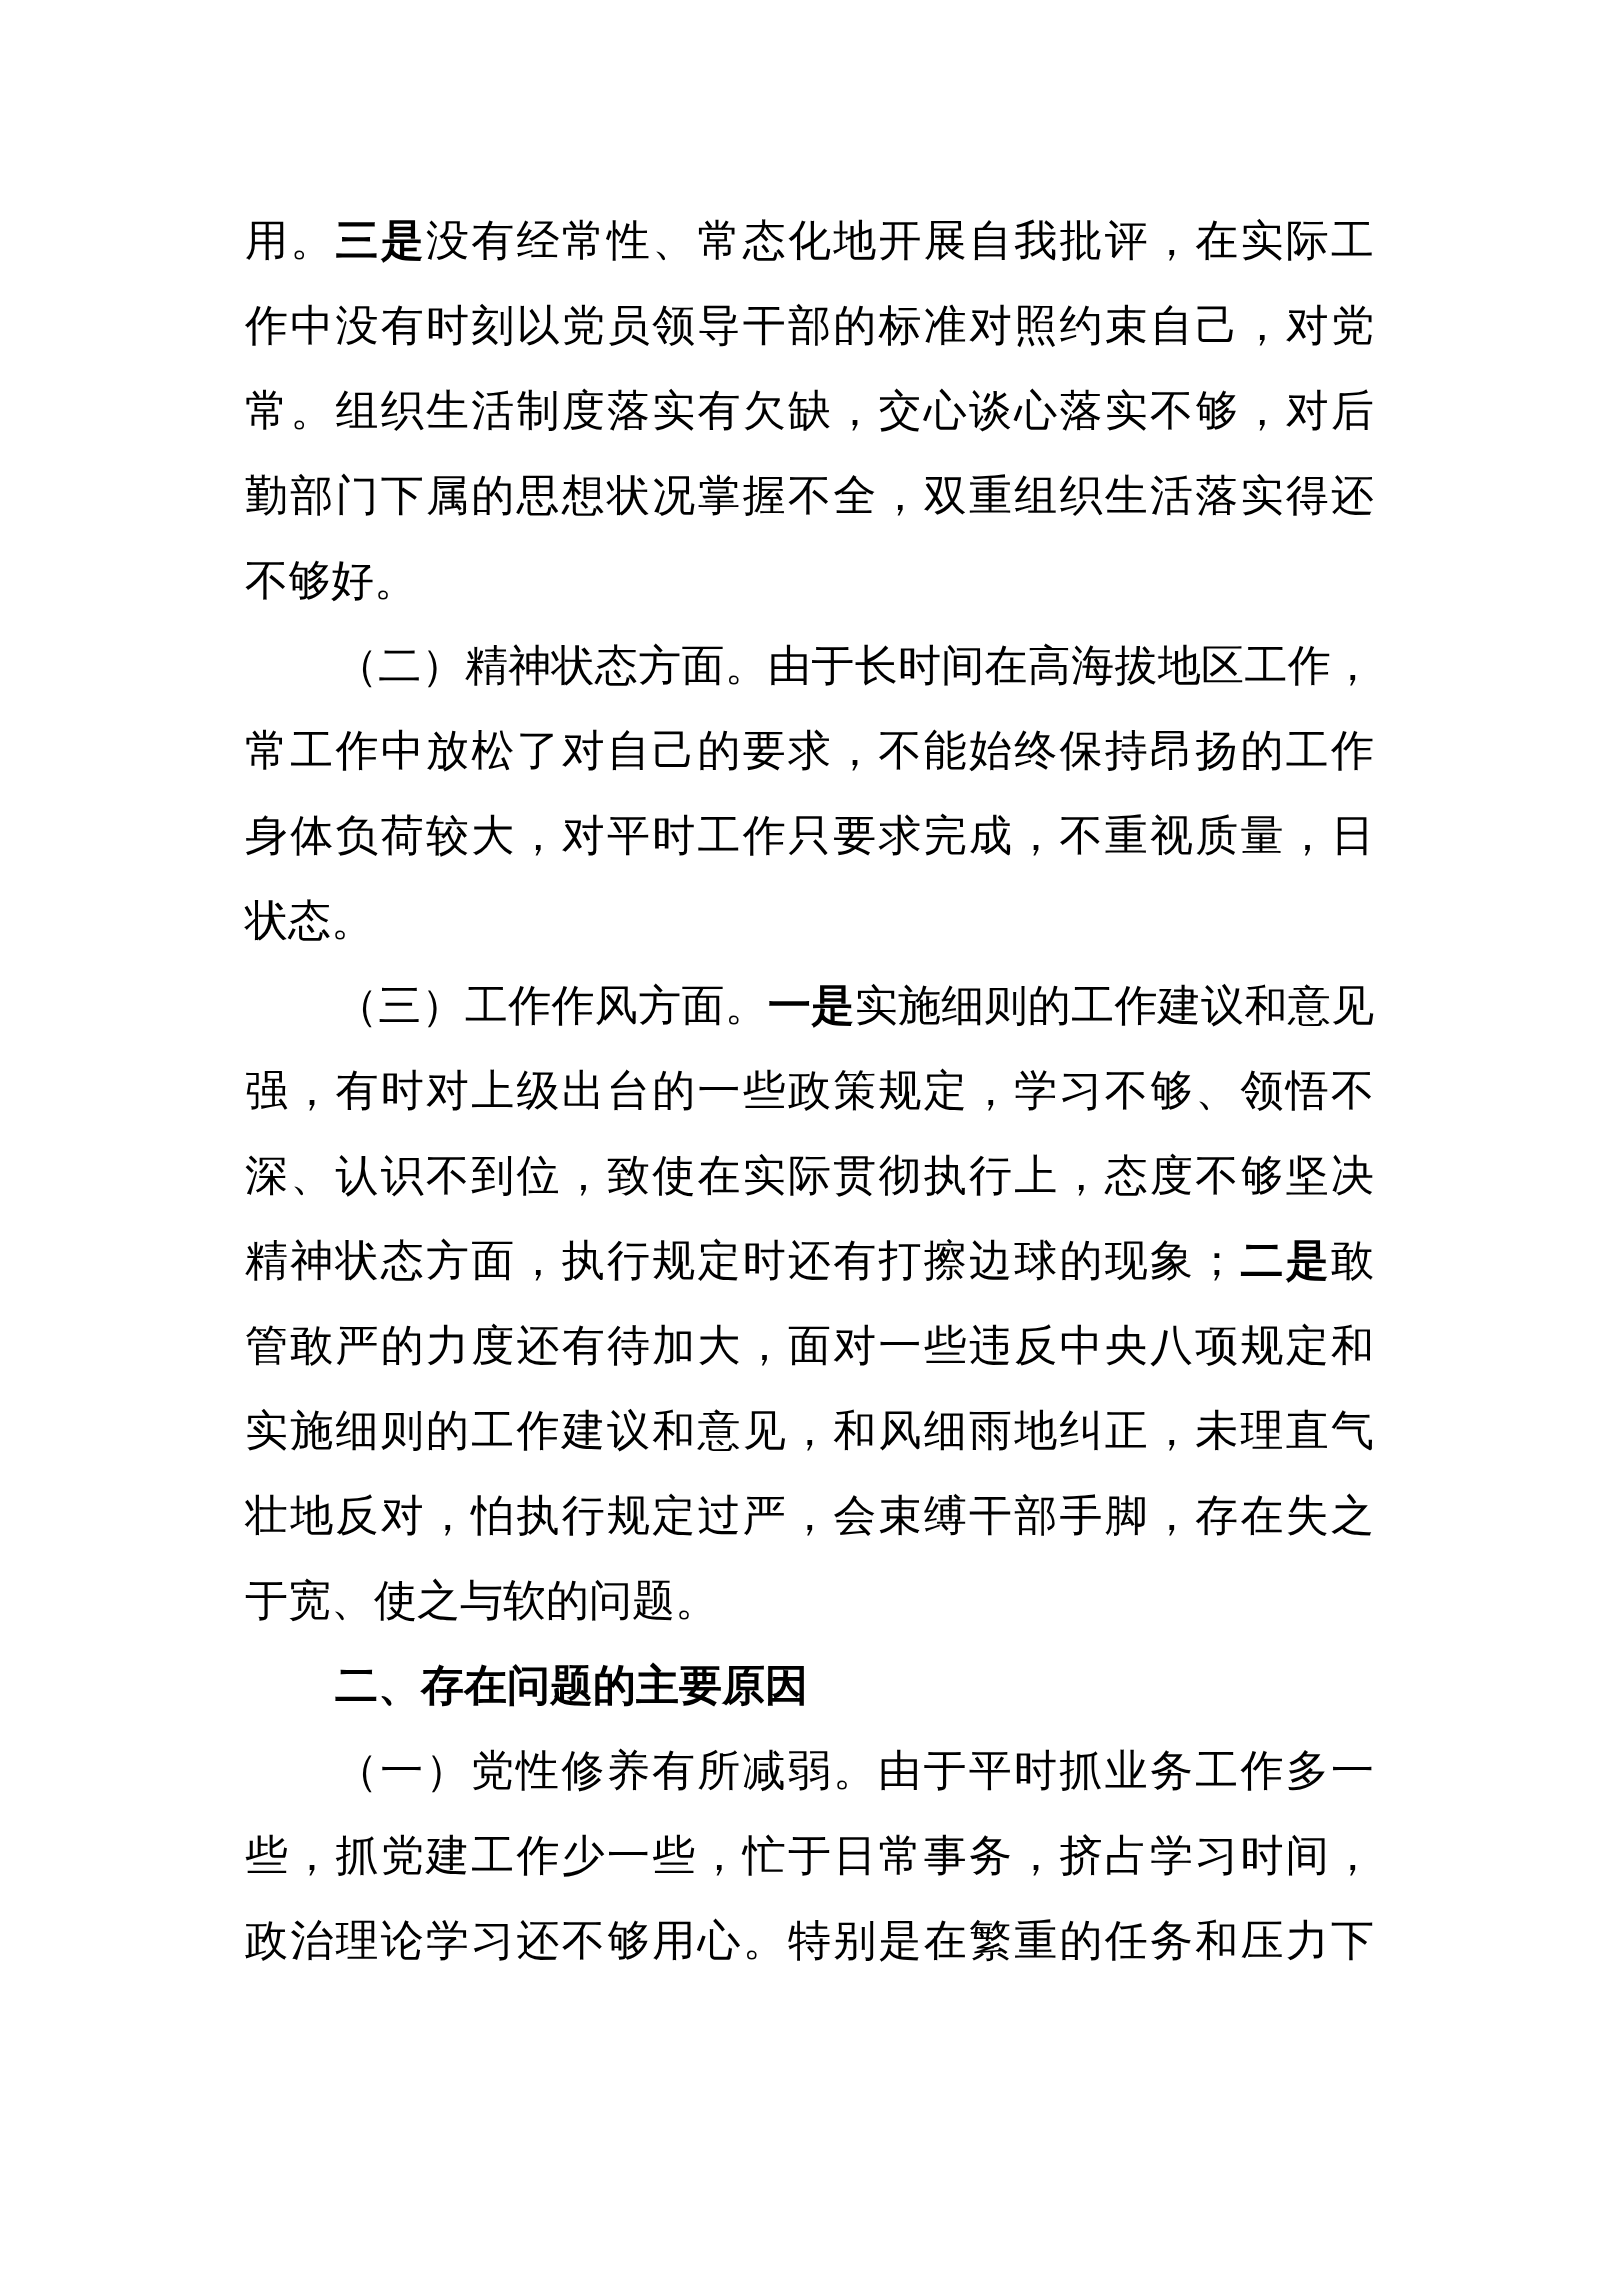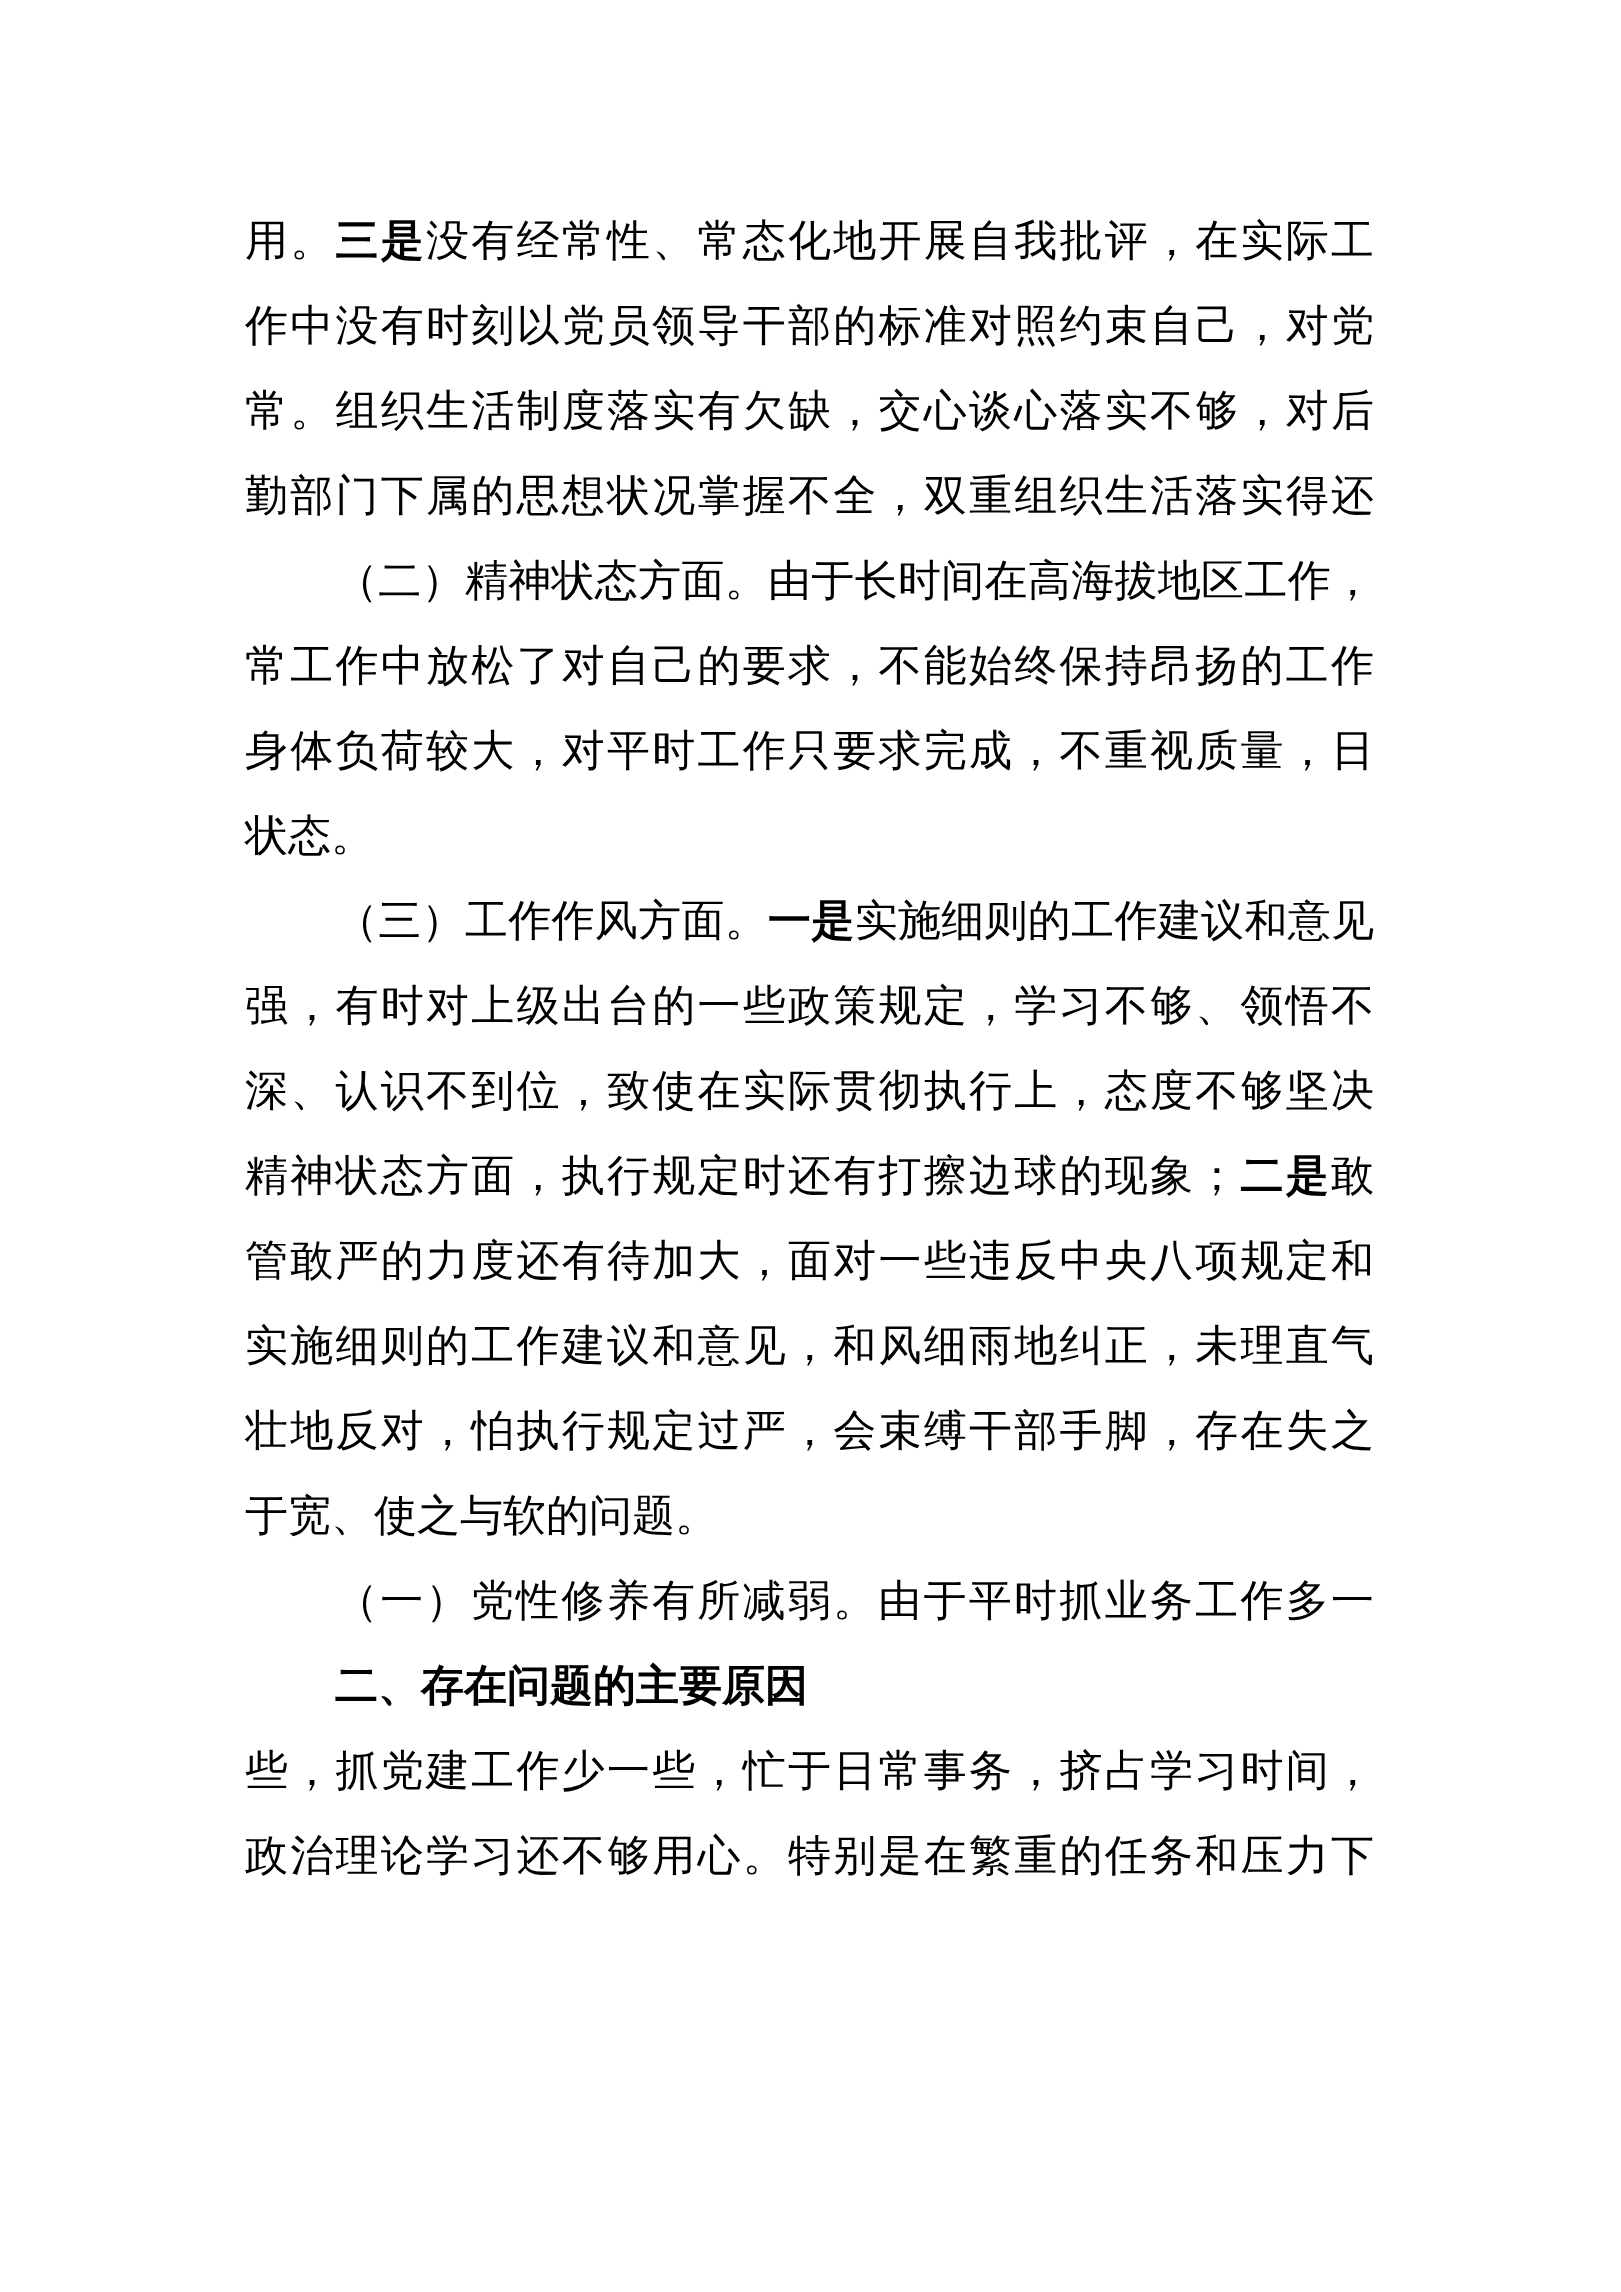--- a/index.html
+++ b/index.html
@@ -46,35 +46,36 @@
 </style>
 </head>
 <body>
 
 <div class="page">
 
   <div class="line"><span>用。</span><span class="b">三是</span><span>没有经常性、常态化地开展自我批评，在实际工</span></div>
   <div class="line"><span>作中没有时刻以党员领导干部的标准对照约束自己，对党</span></div>
   <div class="line"><span>常。组织生活制度落实有欠缺，交心谈心落实不够，对后</span></div>
   <div class="line"><span>勤部门下属的思想状况掌握不全，双重组织生活落实得还</span></div>
+  <div class="line last"><span>不够好。</span></div>
 
   <div class="line indent"><span>（二）精神状态方面。由于长时间在高海拔地区工作，</span></div>
   <div class="line"><span>常工作中放松了对自己的要求，不能始终保持昂扬的工作</span></div>
   <div class="line"><span>身体负荷较大，对平时工作只要求完成，不重视质量，日</span></div>
   <div class="line last"><span>状态。</span></div>
 
   <div class="line indent"><span>（三）工作作风方面。</span><span class="b">一是</span><span>实施细则的工作建议和意见</span></div>
   <div class="line"><span>强，有时对上级出台的一些政策规定，学习不够、领悟不</span></div>
   <div class="line"><span>深、认识不到位，致使在实际贯彻执行上，态度不够坚决</span></div>
   <div class="line"><span>精神状态方面，执行规定时还有打擦边球的现象；</span><span class="b">二是</span><span>敢</span></div>
   <div class="line"><span>管敢严的力度还有待加大，面对一些违反中央八项规定和</span></div>
   <div class="line"><span>实施细则的工作建议和意见，和风细雨地纠正，未理直气</span></div>
   <div class="line"><span>壮地反对，怕执行规定过严，会束缚干部手脚，存在失之</span></div>
   <div class="line last"><span>于宽、使之与软的问题。</span></div>
 
+  <div class="line heading"><span>二、存在问题的主要原因</span></div>
+
   <div class="line indent"><span>（一）党性修养有所减弱。由于平时抓业务工作多一</span></div>
-
-  <div class="line heading"><span>二、存在问题的主要原因</span></div>
   <div class="line"><span>些，抓党建工作少一些，忙于日常事务，挤占学习时间，</span></div>
   <div class="line"><span>政治理论学习还不够用心。特别是在繁重的任务和压力下</span></div>
 
 </div>
 
 
 </body></html>

